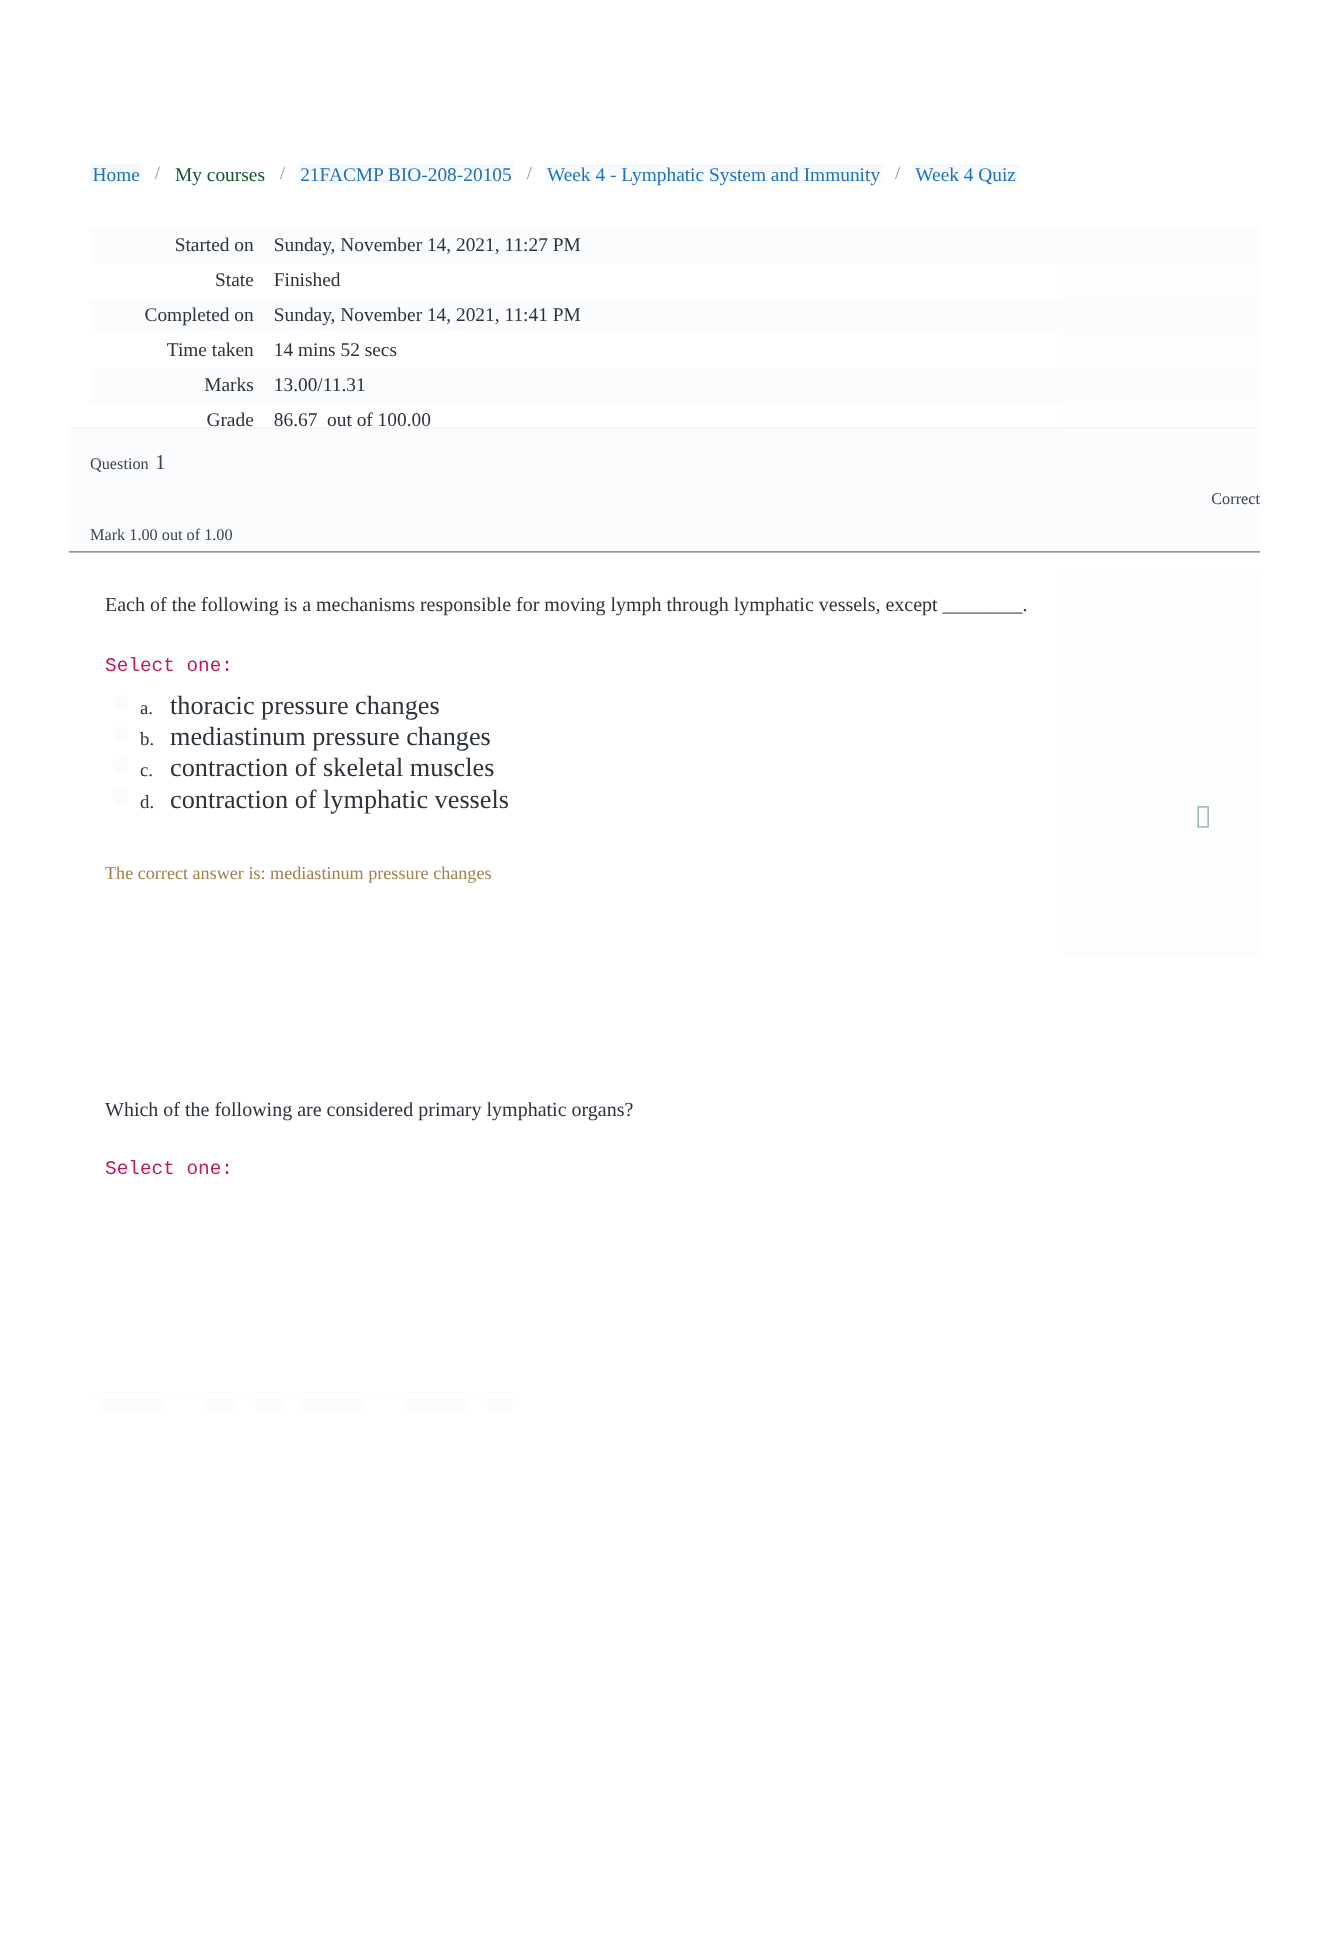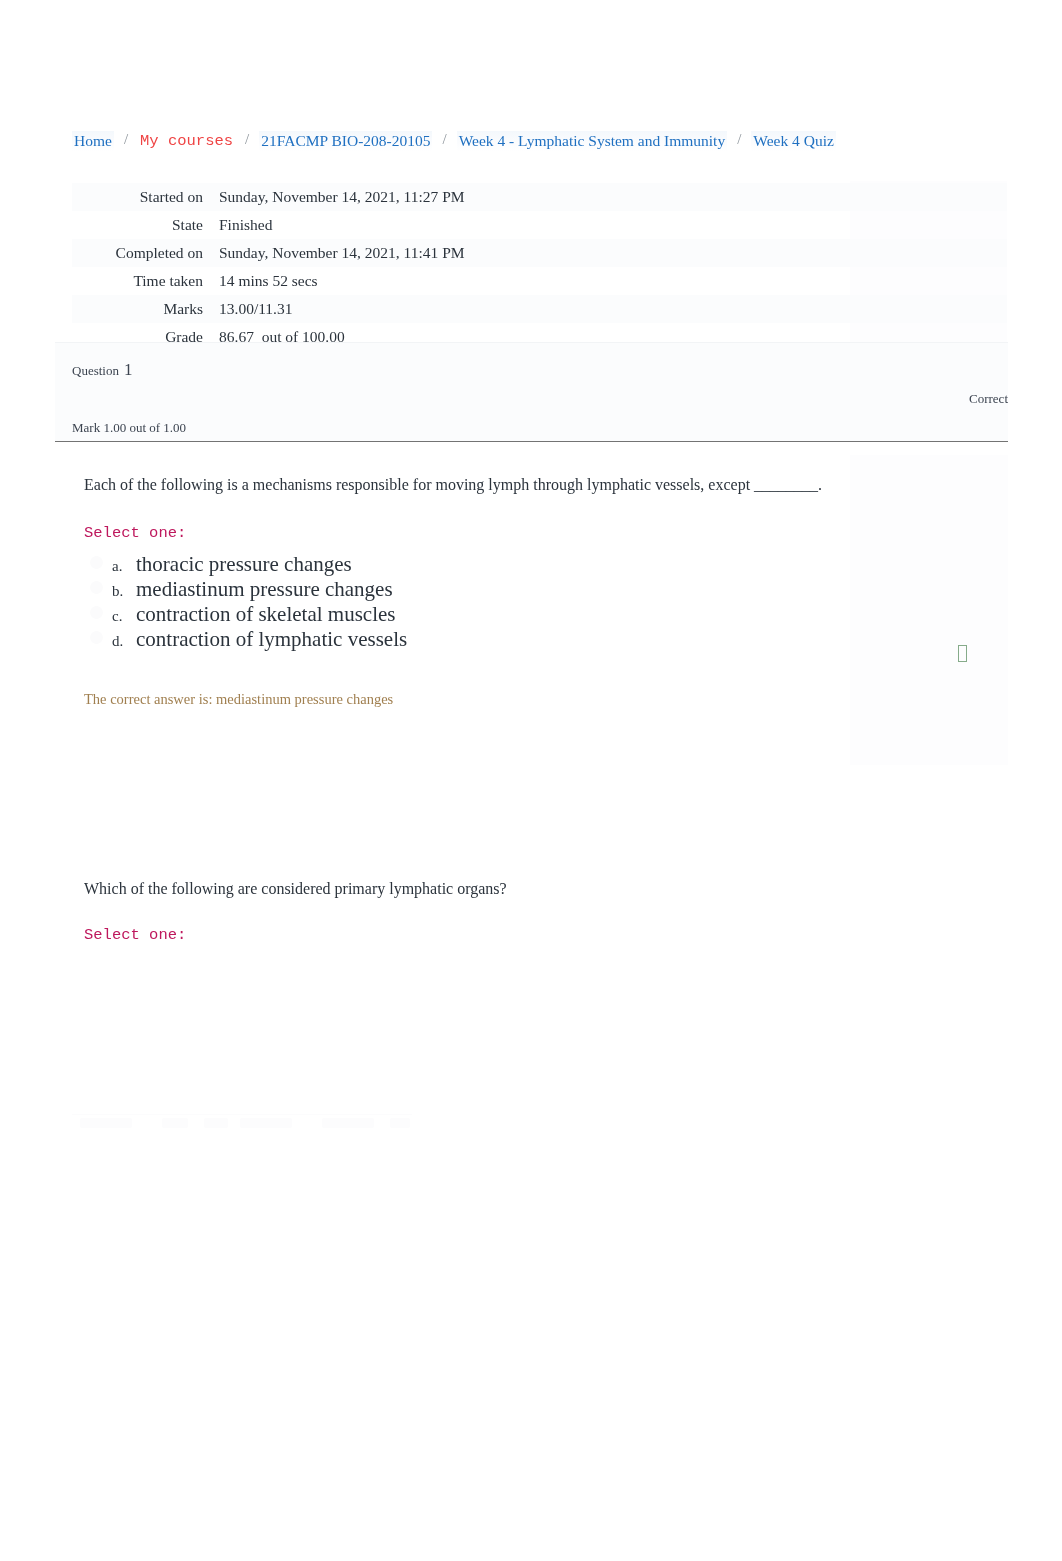--- a/index.html
+++ b/index.html
@@ -28,23 +28,22 @@
     font-size: 15.5px;
     white-space: nowrap;
   }
   .crumb {
     color: #1f70c1;
     text-decoration: none;
     background: linear-gradient(to bottom, rgba(235,242,250,0.55), rgba(255,255,255,0));
     padding: 1px 2px;
   }
   .crumb.plain {
-    color: #ef4444;
+    color: #14532d;
     background: none;
-    font-family: Liberation Mono, monospace;
   }
   .crumb-sep {
     color: #8d949b;
     margin: 0 10px;
     font-size: 15px;
   }
 
   
   .quiz-info {
     position: absolute;

